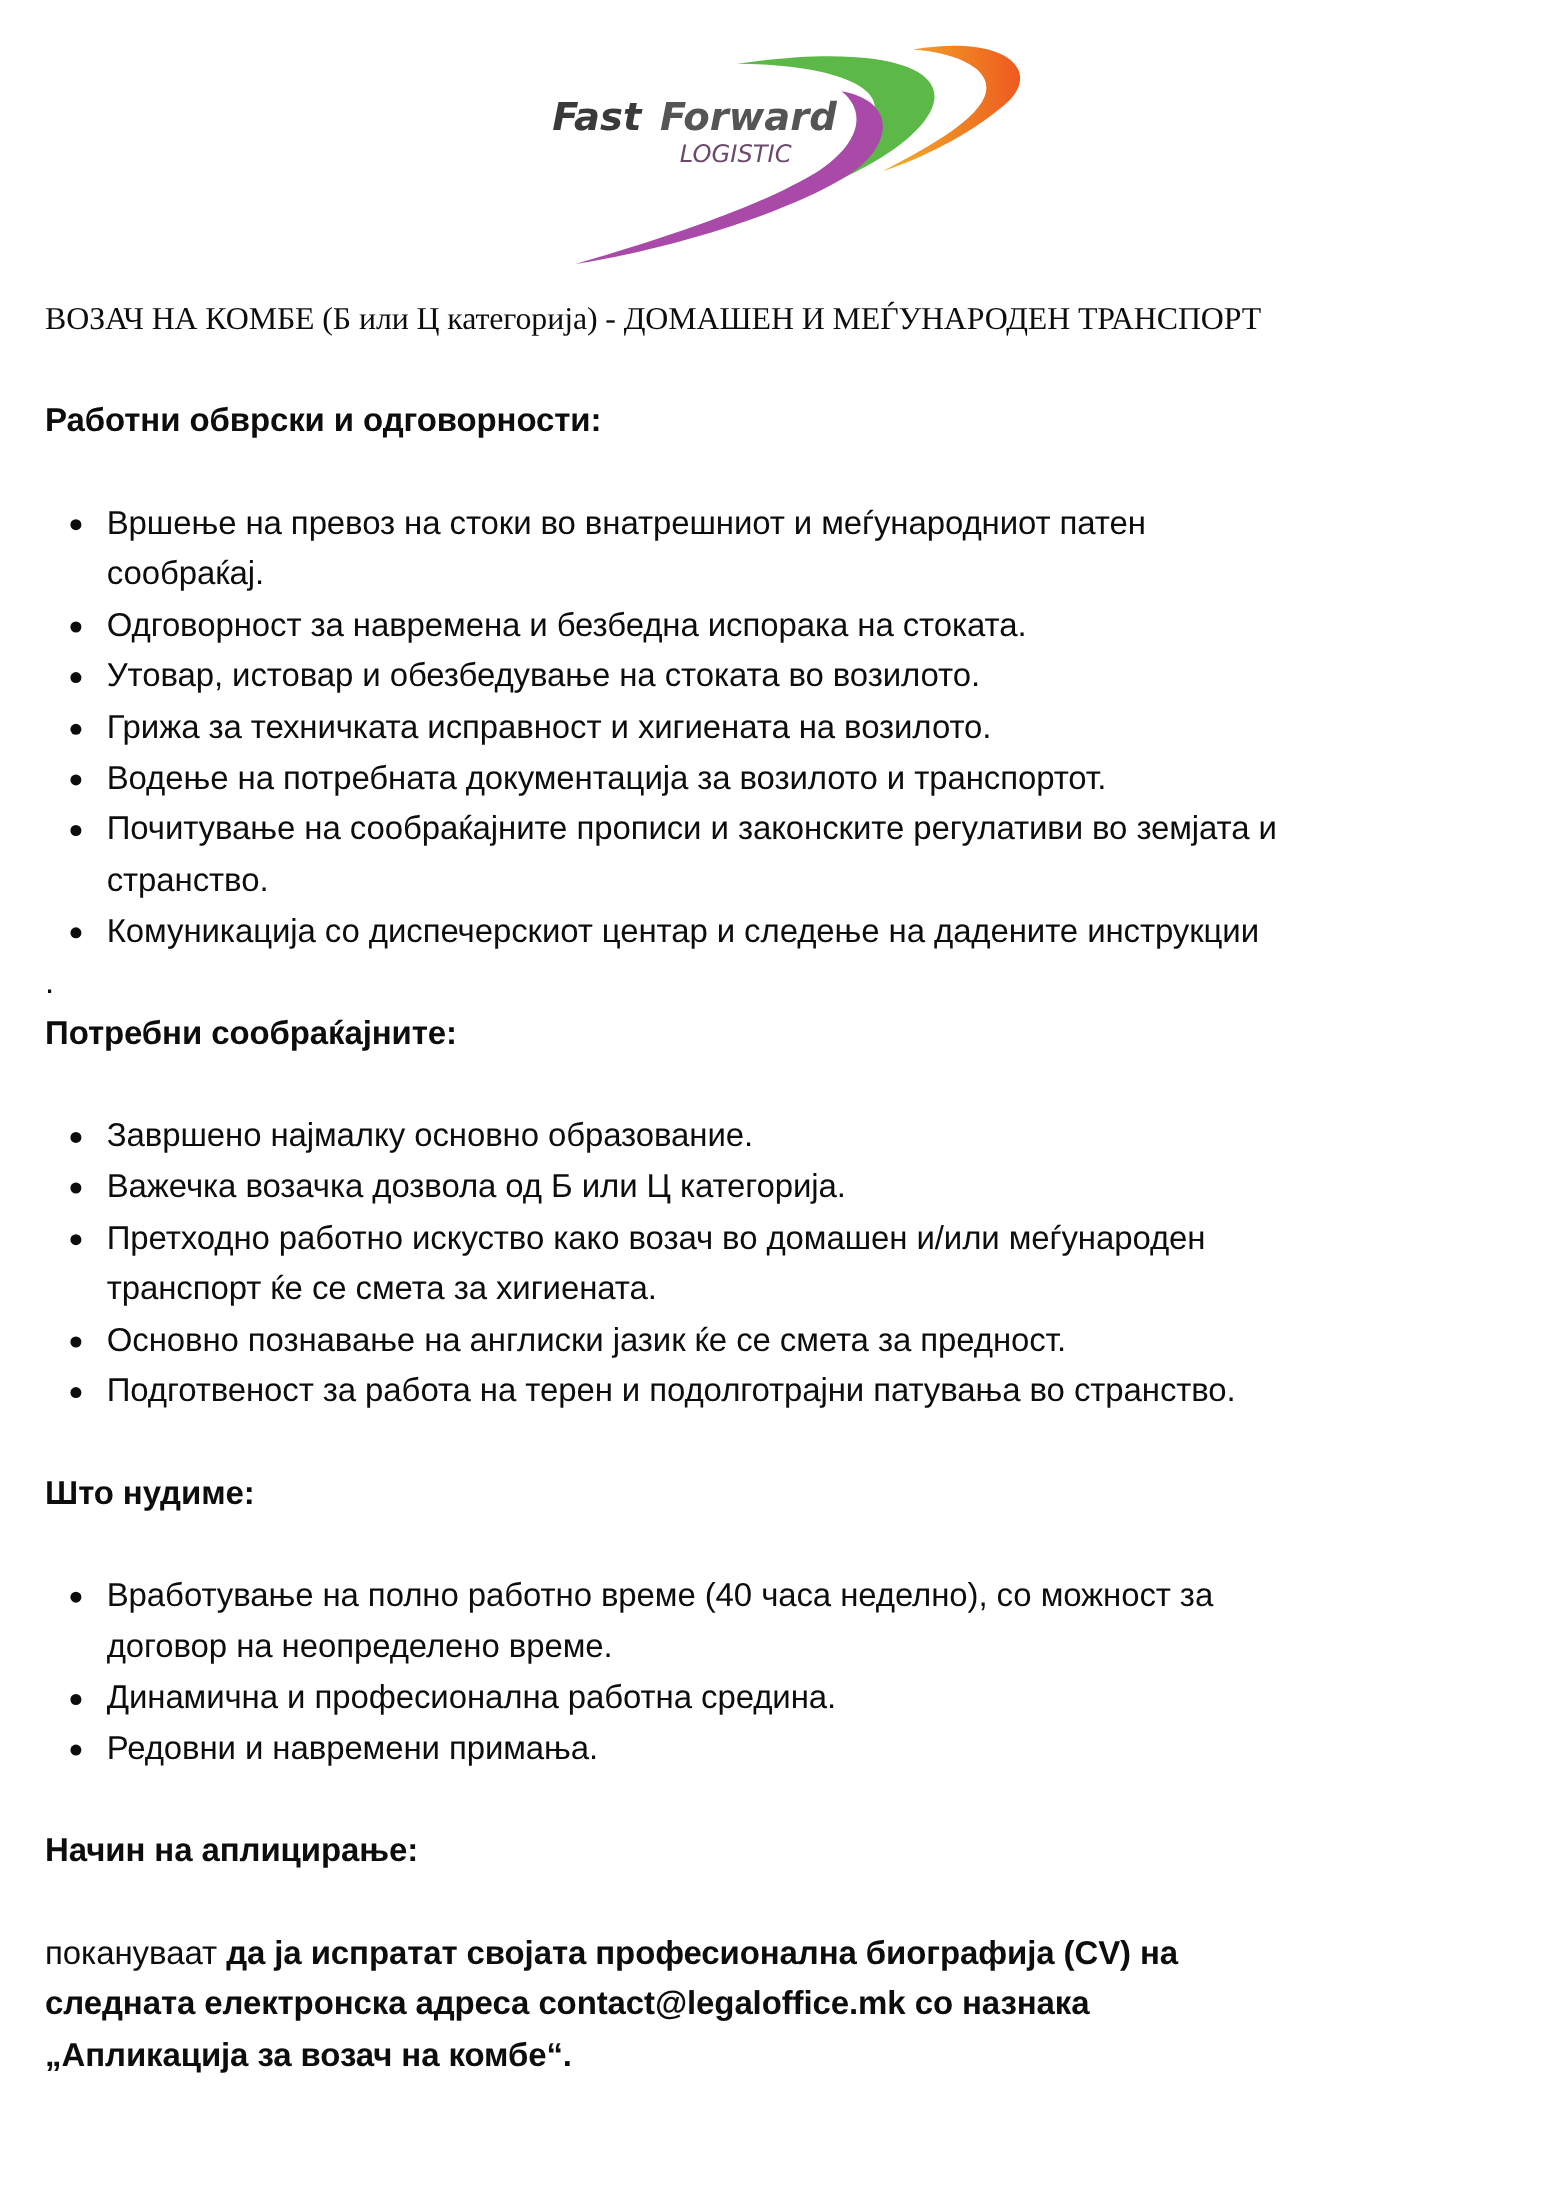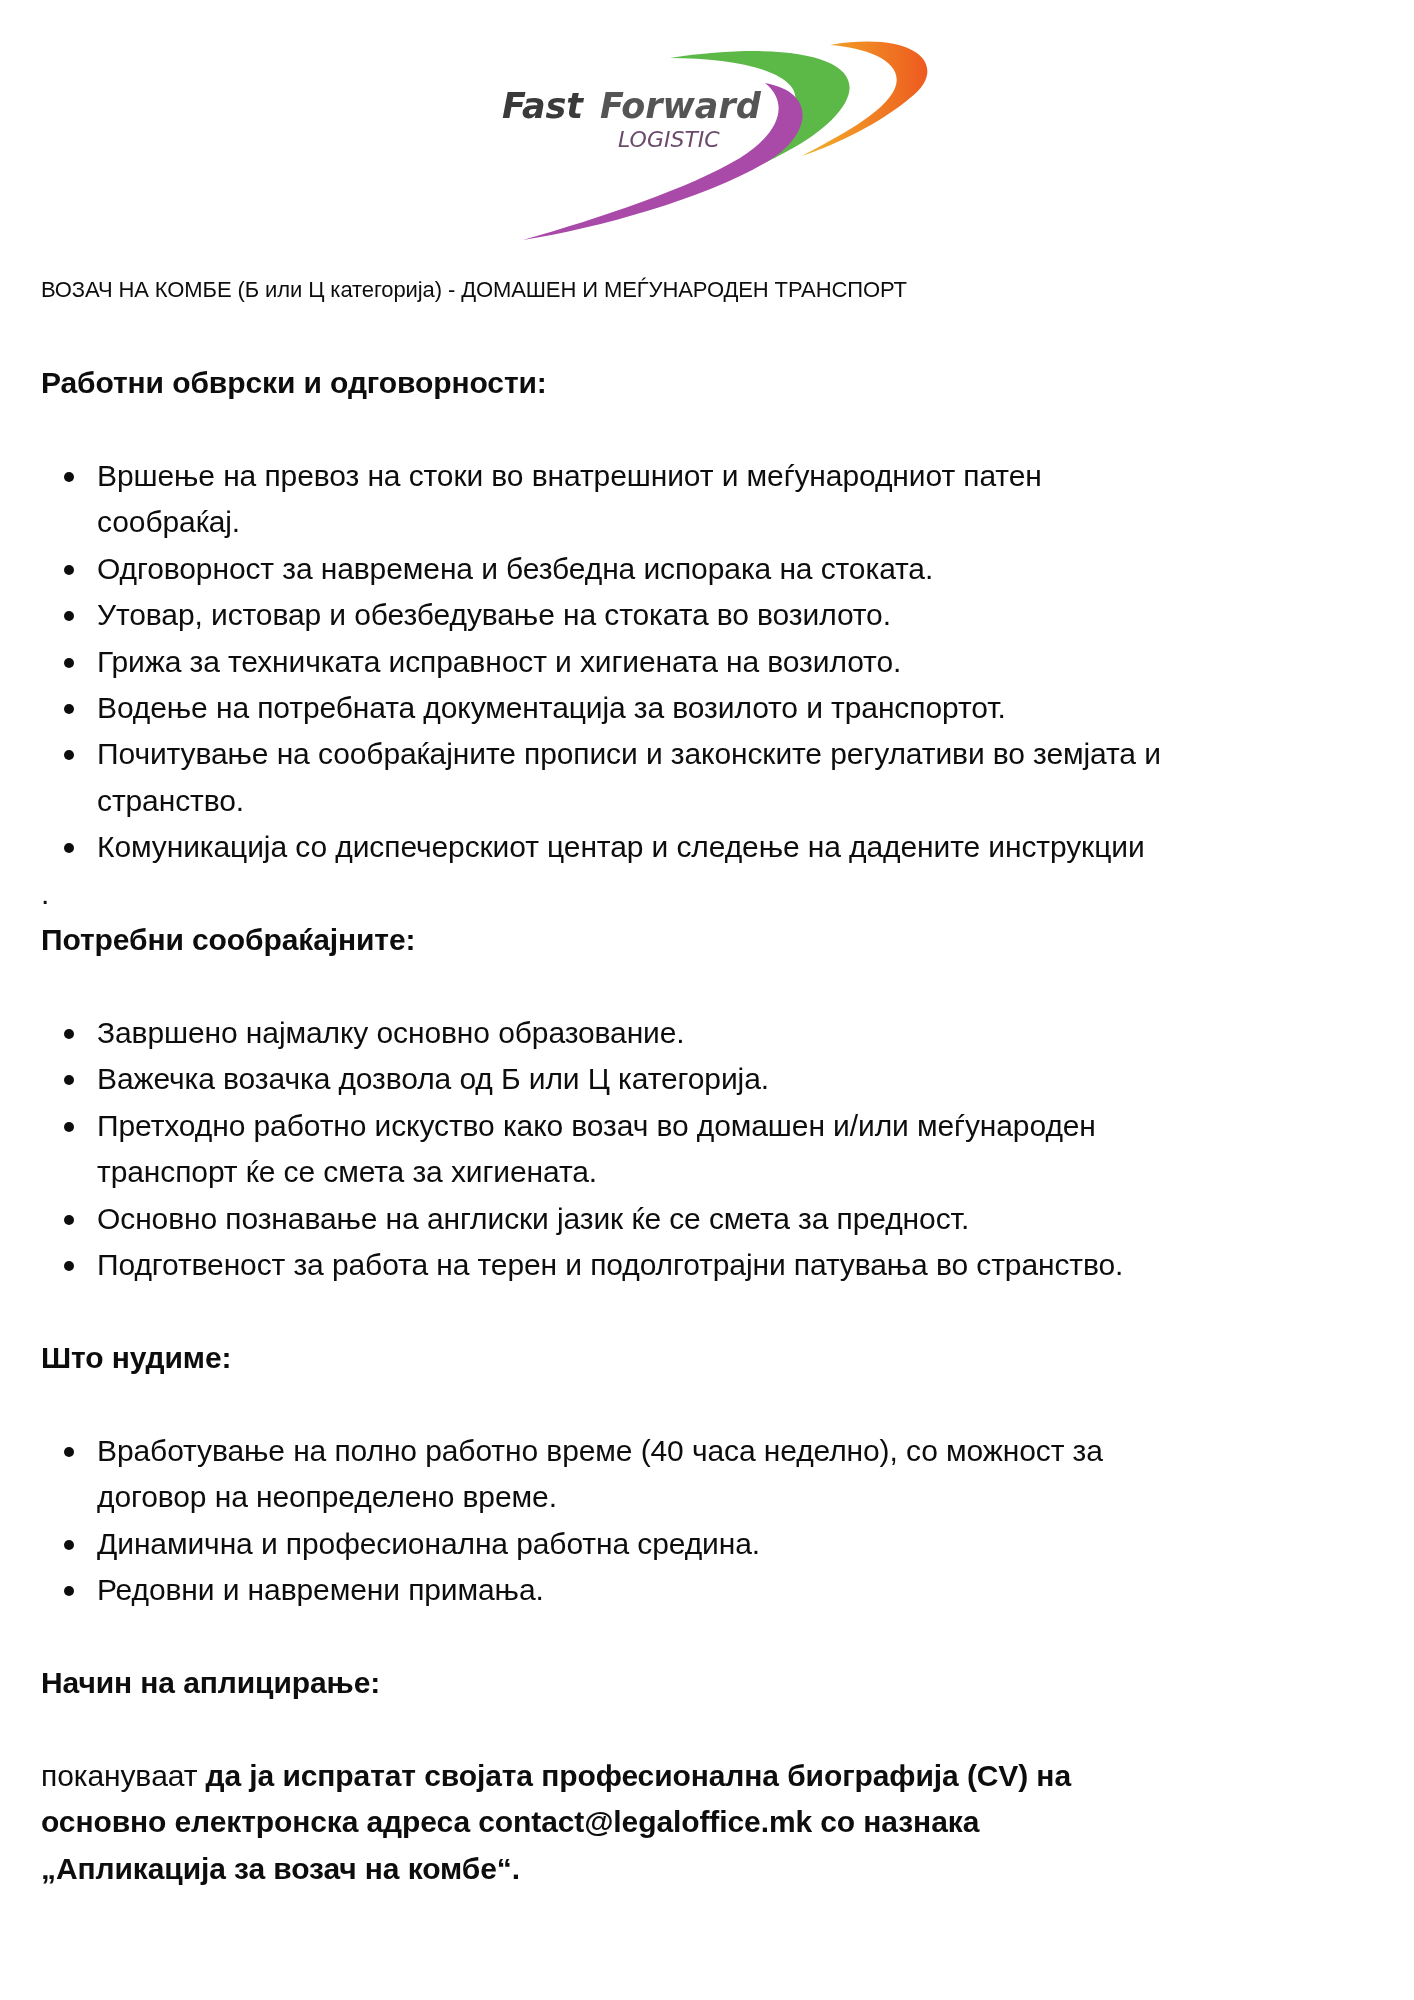--- a/index.html
+++ b/index.html
@@ -10,21 +10,21 @@
     }
     .logo { position: absolute; left: 490px; top: 28px; width: 450px; height: 225px; }
     .logo svg { width: 450px; height: 225px; display: block; }
     .content {
       position: absolute; left: 41px; top: 267px; width: 1360px;
       font-size: 30px; line-height: 46.45px;
       font-family: "Liberation Sans", sans-serif;
       letter-spacing: -0.1px;
     }
     .line { height: 46.45px; white-space: nowrap; }
-    .title { font-size: 22px; }
+    .title { font-size: 29px; font-family: Liberation Serif, serif; }
     .heading { font-weight: bold; }
     .blank { height: 46.45px; }
     ul.list { list-style: none; margin: 0; padding: 0; }
     ul.list li { position: relative; padding-left: 56px; }
     ul.list li .bullet {
       position: absolute; left: 23px; top: 19px; width: 10px; height: 10px;
       border-radius: 50%; background: #0d0d0d;
     }
     .sub { display: block; white-space: nowrap; height: 46.45px; }
     .dot-line { padding-left: 0; }
@@ -136,16 +136,16 @@
         <span class="bullet"></span>
         <span class="sub">Редовни и навремени примања.</span>
       </li>
     </ul>
   <div class="blank"></div>
 
   <div class="line heading">Начин на аплицирање:</div>
   <div class="blank"></div>
   <div class="apply-paragraph">
     <div class="line"><span>поканувaат </span><b>да ја испратат својата професионална биографија (CV) на</b></div>
-    <div class="line"><b>основно електронска адреса </b><b>contact@legaloffice.mk</b><b> со назнака</b></div>
+    <div class="line"><b>следната електронска адреса </b><b>contact@legaloffice.mk</b><b> со назнака</b></div>
     <div class="line"><b>„Апликација за возач на комбе“.</b></div>
   </div>
 </div>
 
 </body></html>

